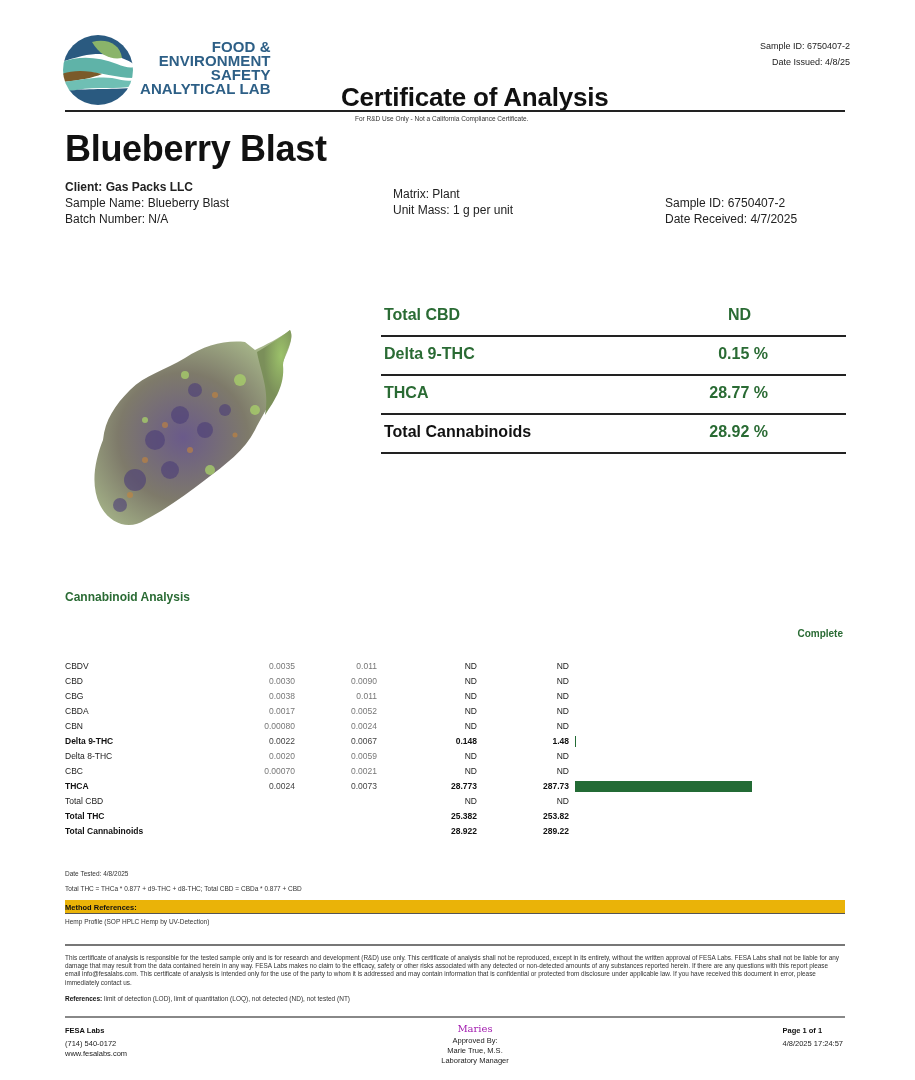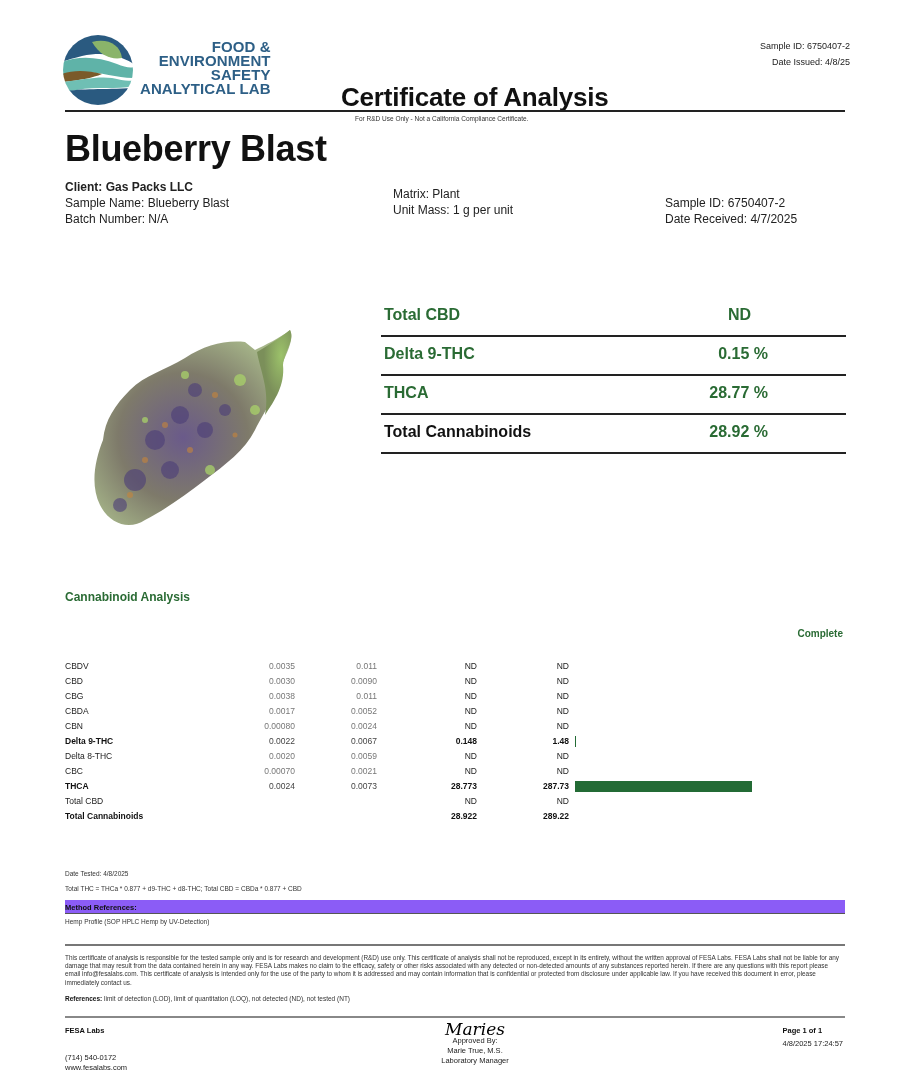--- a/index.html
+++ b/index.html
@@ -51,33 +51,33 @@
   .c-lod { right: 550px; }
   .c-loq { right: 468px; }
   .c-mass { right: 368px; }
   .c-mg { right: 276px; }
   .muted { color: #777; }
   .trow.bold .c-analyte, .trow.bold .c-mass, .trow.bold .c-mg { font-weight: bold; color: #111; }
   .trow.bold .c-lod, .trow.bold .c-loq { color: #444; }
   .bar { position: absolute; left: 510px; top: 2px; height: 11px; background: #236b35; }
 
   .notes { left: 65px; top: 866px; font-size: 6.5px; color: #333; line-height: 15px; }
-  .method-head { left: 65px; top: 900px; width: 780px; height: 14px; background: #8b5cf6; border-bottom: 1.5px solid #555; font-size: 7.5px; font-weight: bold; color: #111; padding: 3px 0 0 0; }
+  .method-head { left: 65px; top: 900px; width: 780px; height: 14px; background: #eab308; border-bottom: 1.5px solid #555; font-size: 7.5px; font-weight: bold; color: #111; padding: 3px 0 0 0; }
   .method-item { left: 65px; top: 918px; font-size: 6.5px; color: #333; }
   .rule-2 { left: 65px; top: 944px; width: 780px; height: 1.5px; background: #777; }
 
   .legal { left: 65px; top: 954px; width: 780px; font-size: 6.4px; color: #333; line-height: 8.2px; }
   .refs { left: 65px; top: 995px; font-size: 6.5px; color: #333; }
   .refs b { color: #111; }
   .rule-3 { left: 65px; top: 1016px; width: 780px; height: 1.5px; background: #888; }
 
   .foot-left { left: 65px; top: 1026px; font-size: 7.5px; color: #222; line-height: 10px; }
-  .foot-left .b { font-weight: bold; color: #111; margin-bottom: 17px; }
+  .foot-left .b { font-weight: bold; color: #111; margin-bottom: 3px; }
   .foot-center { left: 400px; width: 150px; top: 1022px; text-align: center; font-size: 7.5px; color: #222; line-height: 10px; }
-  .signature { font-family: "DejaVu Serif", serif; font-style: italic; font-size: 17px; color: #000000; line-height: 14px; }
+  .signature { font-family: "DejaVu Serif", serif; font-size: 10px; color: #a21caf; line-height: 14px; }
   .foot-right { right: 72px; top: 1026px; font-size: 7.5px; color: #222; line-height: 10px; }
   .foot-right .b { font-weight: bold; color: #111; margin-bottom: 3px; }
 </style>
 </head>
 <body>
 
 <div class="abs logo">
   <svg class="logo-mark" viewBox="0 0 72 72">
     <defs>
         <clipPath id="c">
@@ -256,20 +256,25 @@
     <span class="cell c-mass">28.773</span>
     <span class="cell c-mg">287.73</span>
     <span class="bar" style="width:177px;"></span>
   </div>
   <div class="trow">
     <span class="cell c-analyte">Total CBD</span>
     <span class="cell c-mass">ND</span>
     <span class="cell c-mg">ND</span>
   </div>
   <div class="trow bold">
+    <span class="cell c-analyte">Total THC</span>
+    <span class="cell c-mass">25.382</span>
+    <span class="cell c-mg">253.82</span>
+  </div>
+  <div class="trow bold">
     <span class="cell c-analyte">Total Cannabinoids</span>
     <span class="cell c-mass">28.922</span>
     <span class="cell c-mg">289.22</span>
   </div>
 </div>
 
 <div class="abs notes">
   <div>Date Tested: 4/8/2025</div>
   <div>Total THC = THCa * 0.877 + d9-THC + d8-THC; Total CBD = CBDa * 0.877 + CBD</div>
 </div>

